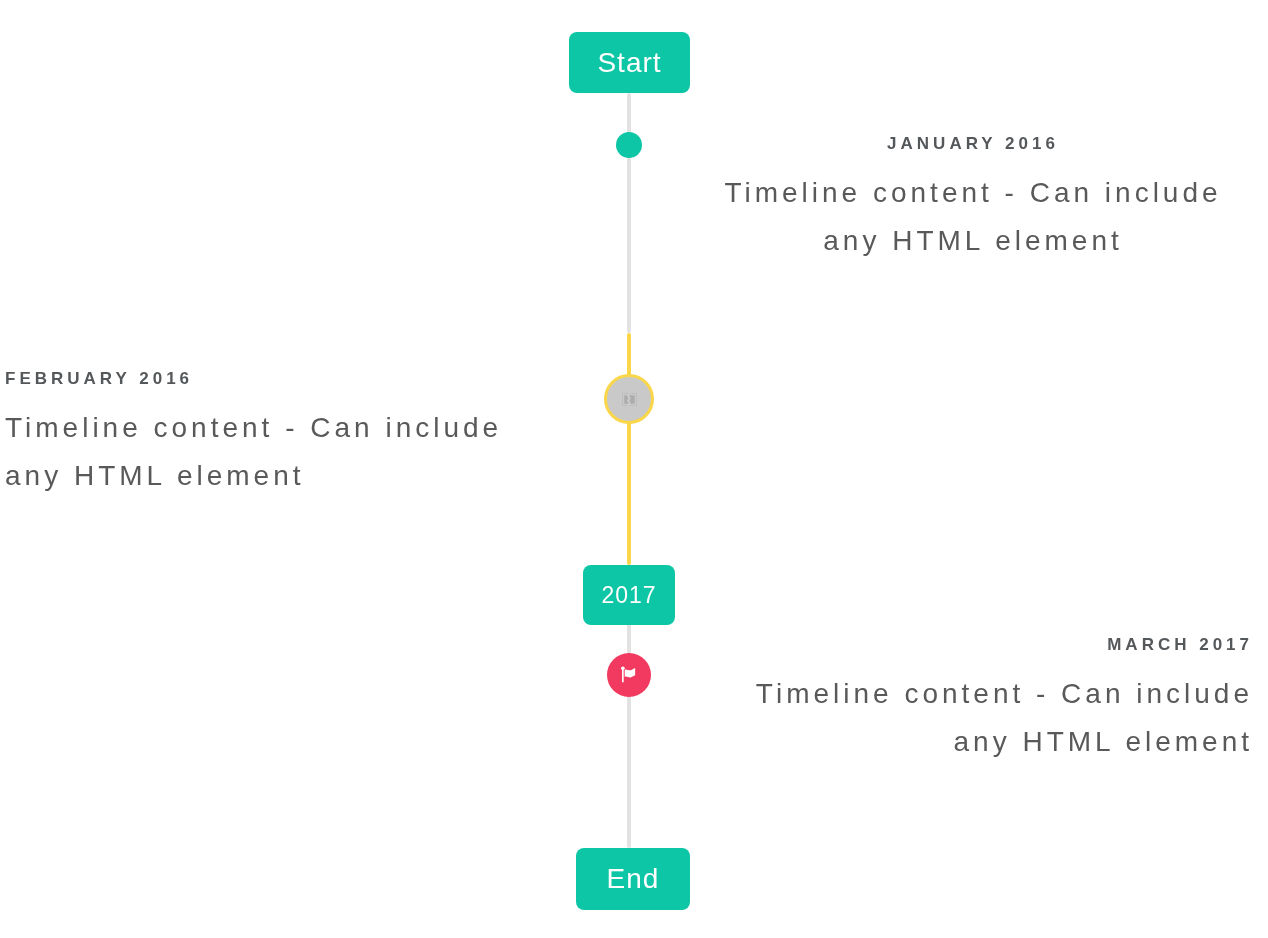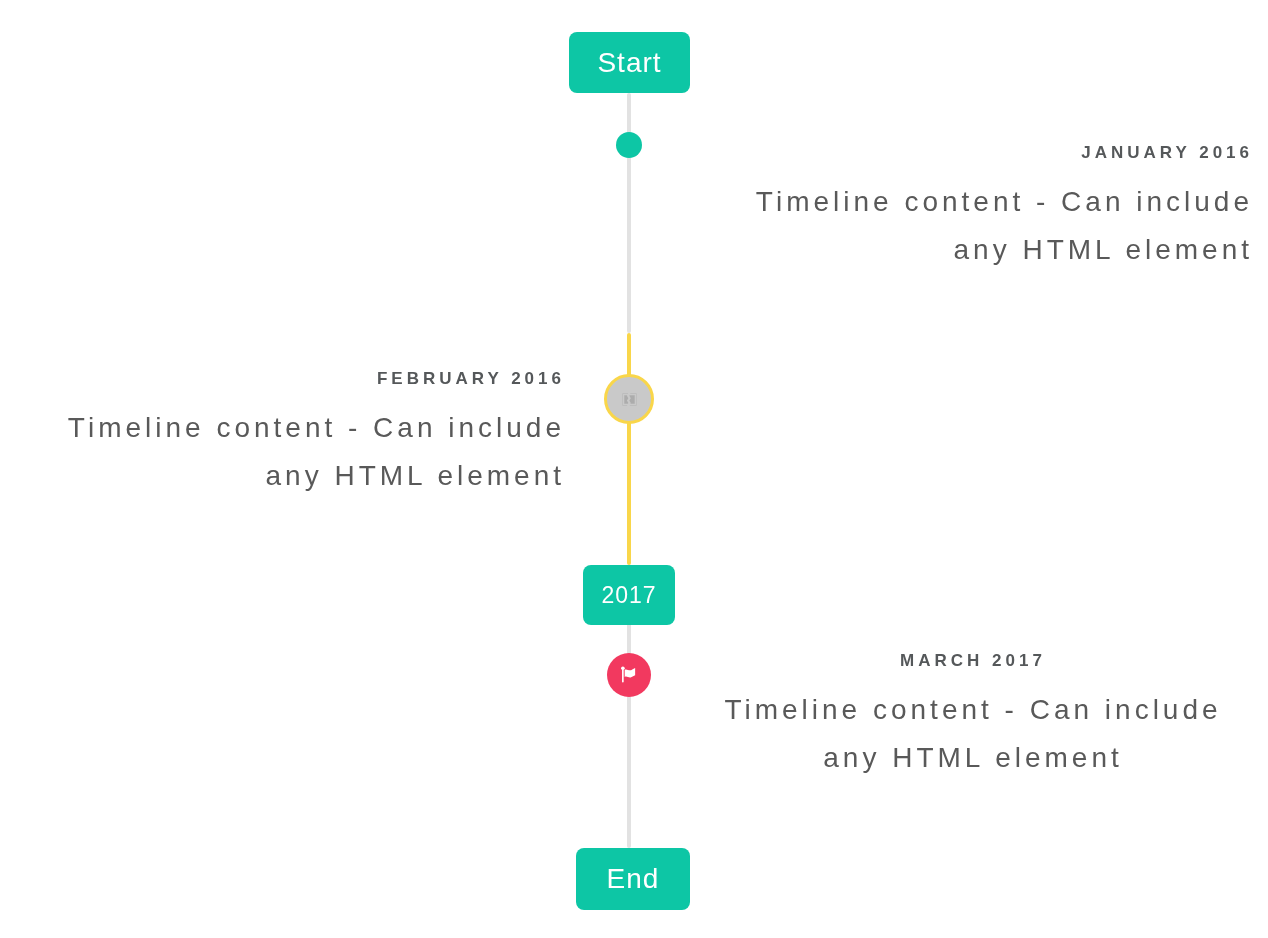--- a/index.html
+++ b/index.html
@@ -23,23 +23,23 @@
   .badge-start{left:569px;top:32px;width:121px;height:61px;font-size:28px;}
   .badge-year{left:583px;top:565px;width:92px;height:60px;font-size:23px;}
   .badge-end{left:576px;top:848px;width:114px;height:62px;font-size:28px;}
   
   .marker{position:absolute;border-radius:50%;display:flex;align-items:center;justify-content:center;}
   .marker-dot{left:616px;top:132px;width:26px;height:26px;background:var(--accent-teal);}
   .marker-feb{left:604px;top:374px;width:44px;height:44px;background:var(--marker-gray);border:3px solid var(--accent-yellow);}
   .marker-march{left:607px;top:653px;width:44px;height:44px;background:var(--accent-red);}
   
   .entry{position:absolute;width:560px;}
-  .entry-jan{left:693px;top:142px;text-align:right;}
-  .entry-feb{right:703px;top:368px;text-align:right;}
-  .entry-march{left:693px;top:650px;text-align:center;}
+  .entry-jan{left:693px;top:133px;text-align:center;}
+  .entry-feb{right:703px;top:368px;}
+  .entry-march{left:693px;top:634px;text-align:right;}
   .period{
     font-size:17px;font-weight:700;letter-spacing:4px;color:#55585a;
     line-height:22px;text-transform:uppercase;
   }
   .content{
     margin-top:14px;font-size:28px;letter-spacing:4px;color:#595959;line-height:48px;
   }
   .icon{display:flex;align-items:center;justify-content:center;}
 </style>
 </head>

